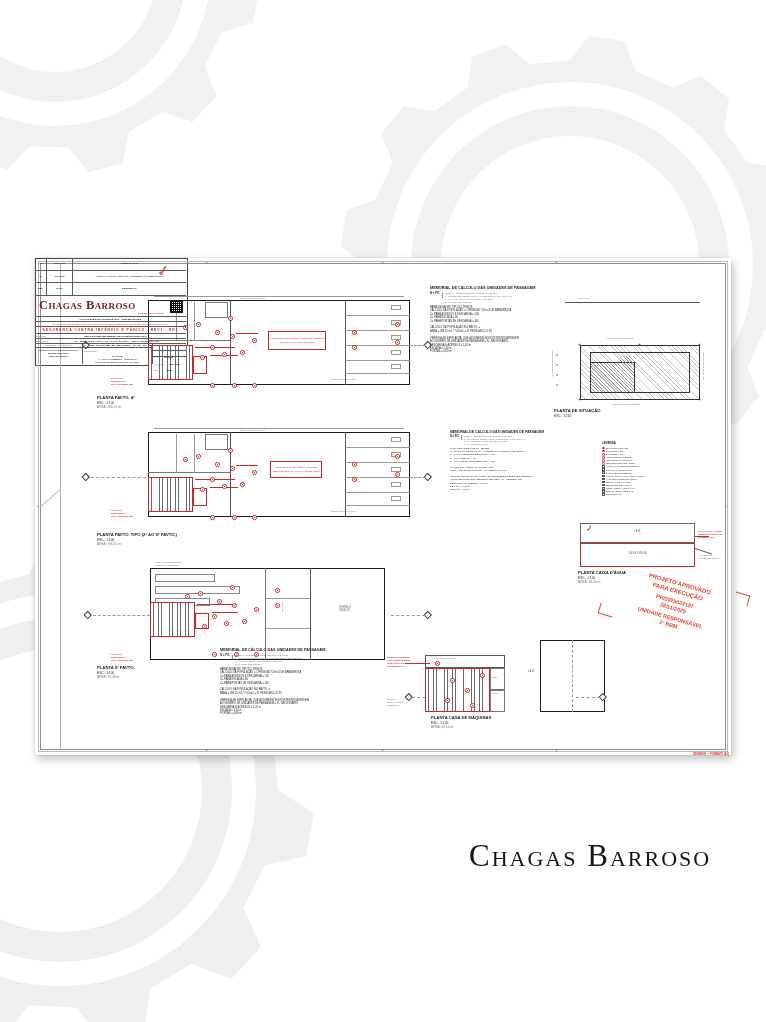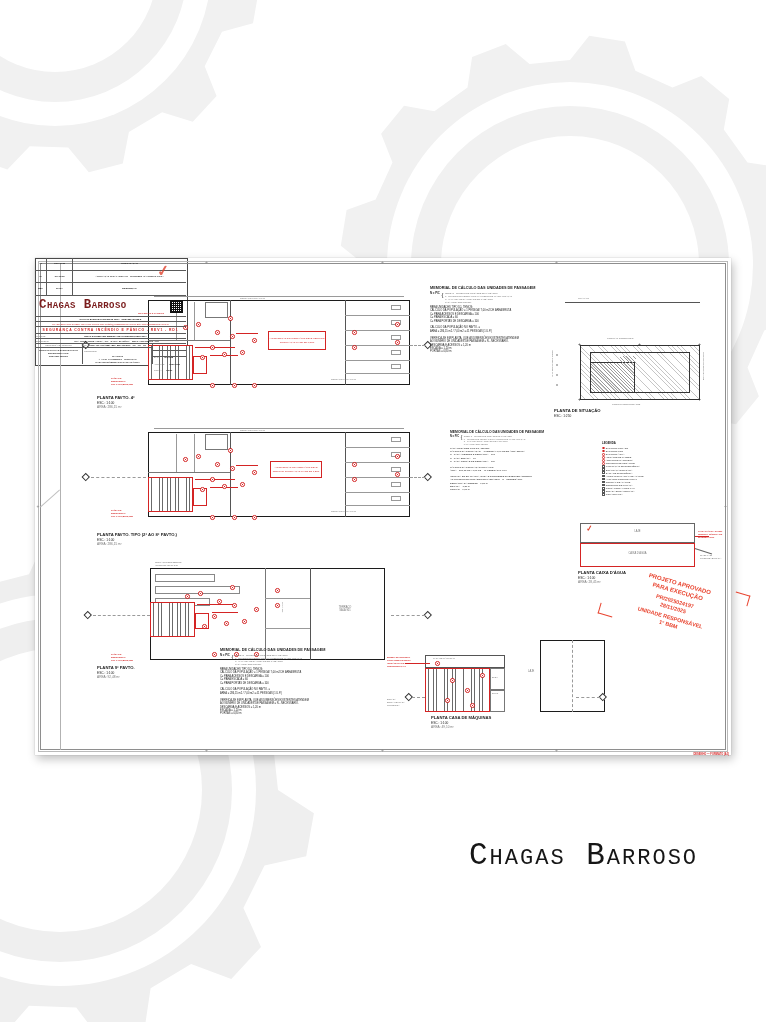--- a/index.html
+++ b/index.html
@@ -33,21 +33,21 @@
          background:repeating-linear-gradient(90deg,#fff 0 2.1px,#6a6a6a 2.1px 2.7px);}
   .hatch{background:repeating-linear-gradient(45deg,rgba(0,0,0,0) 0 2.6px,#c6c6c6 2.6px 3.1px);}
   .hatchD{background:repeating-linear-gradient(45deg,rgba(0,0,0,0) 0 1.7px,#9c9c9c 1.7px 2.4px);}
   .notice{border:1px solid var(--red);color:var(--red);text-align:center;
           display:flex;align-items:center;justify-content:center;background:#fff;}
   #stamp{transform:rotate(16deg);color:var(--stampred);text-align:center;font-weight:bold;}
   #stamp .brTR{position:absolute;right:-7px;top:-5px;width:15px;height:11px;
       border-top:1.3px solid var(--stampred);border-right:1.3px solid var(--stampred);}
   #stamp .brBL{position:absolute;left:-7px;bottom:-5px;width:15px;height:11px;
       border-bottom:1.3px solid var(--stampred);border-left:1.3px solid var(--stampred);}
-  .serif{font-family:Liberation Mono, monospace;font-variant:small-caps;}
+  .serif{font-family:Liberation Serif, serif;font-variant:small-caps;}
   #wordmark{left:469px;top:838px;font-size:31px;letter-spacing:2px;color:#161616;z-index:1;}
   #tblock{left:543px;top:386px;width:153px;height:108px;border:1px solid #4a4a4a;background:#fff;}
   .tb{position:absolute;border-color:#5a5a5a;}
   .cell{position:absolute;display:flex;align-items:center;justify-content:center;
         overflow:hidden;}
   .qr{width:13px;height:13px;border:1px solid #111;
       background:repeating-linear-gradient(0deg,#111 0 1px,rgba(0,0,0,0) 1px 2px),
                  repeating-linear-gradient(90deg,#111 0 1px,#fff 1px 2px);}
   .vtext{writing-mode:vertical-rl;}
   #legend-items .lrow{display:flex;align-items:center;gap:1.2px;margin-bottom:.5px;}

